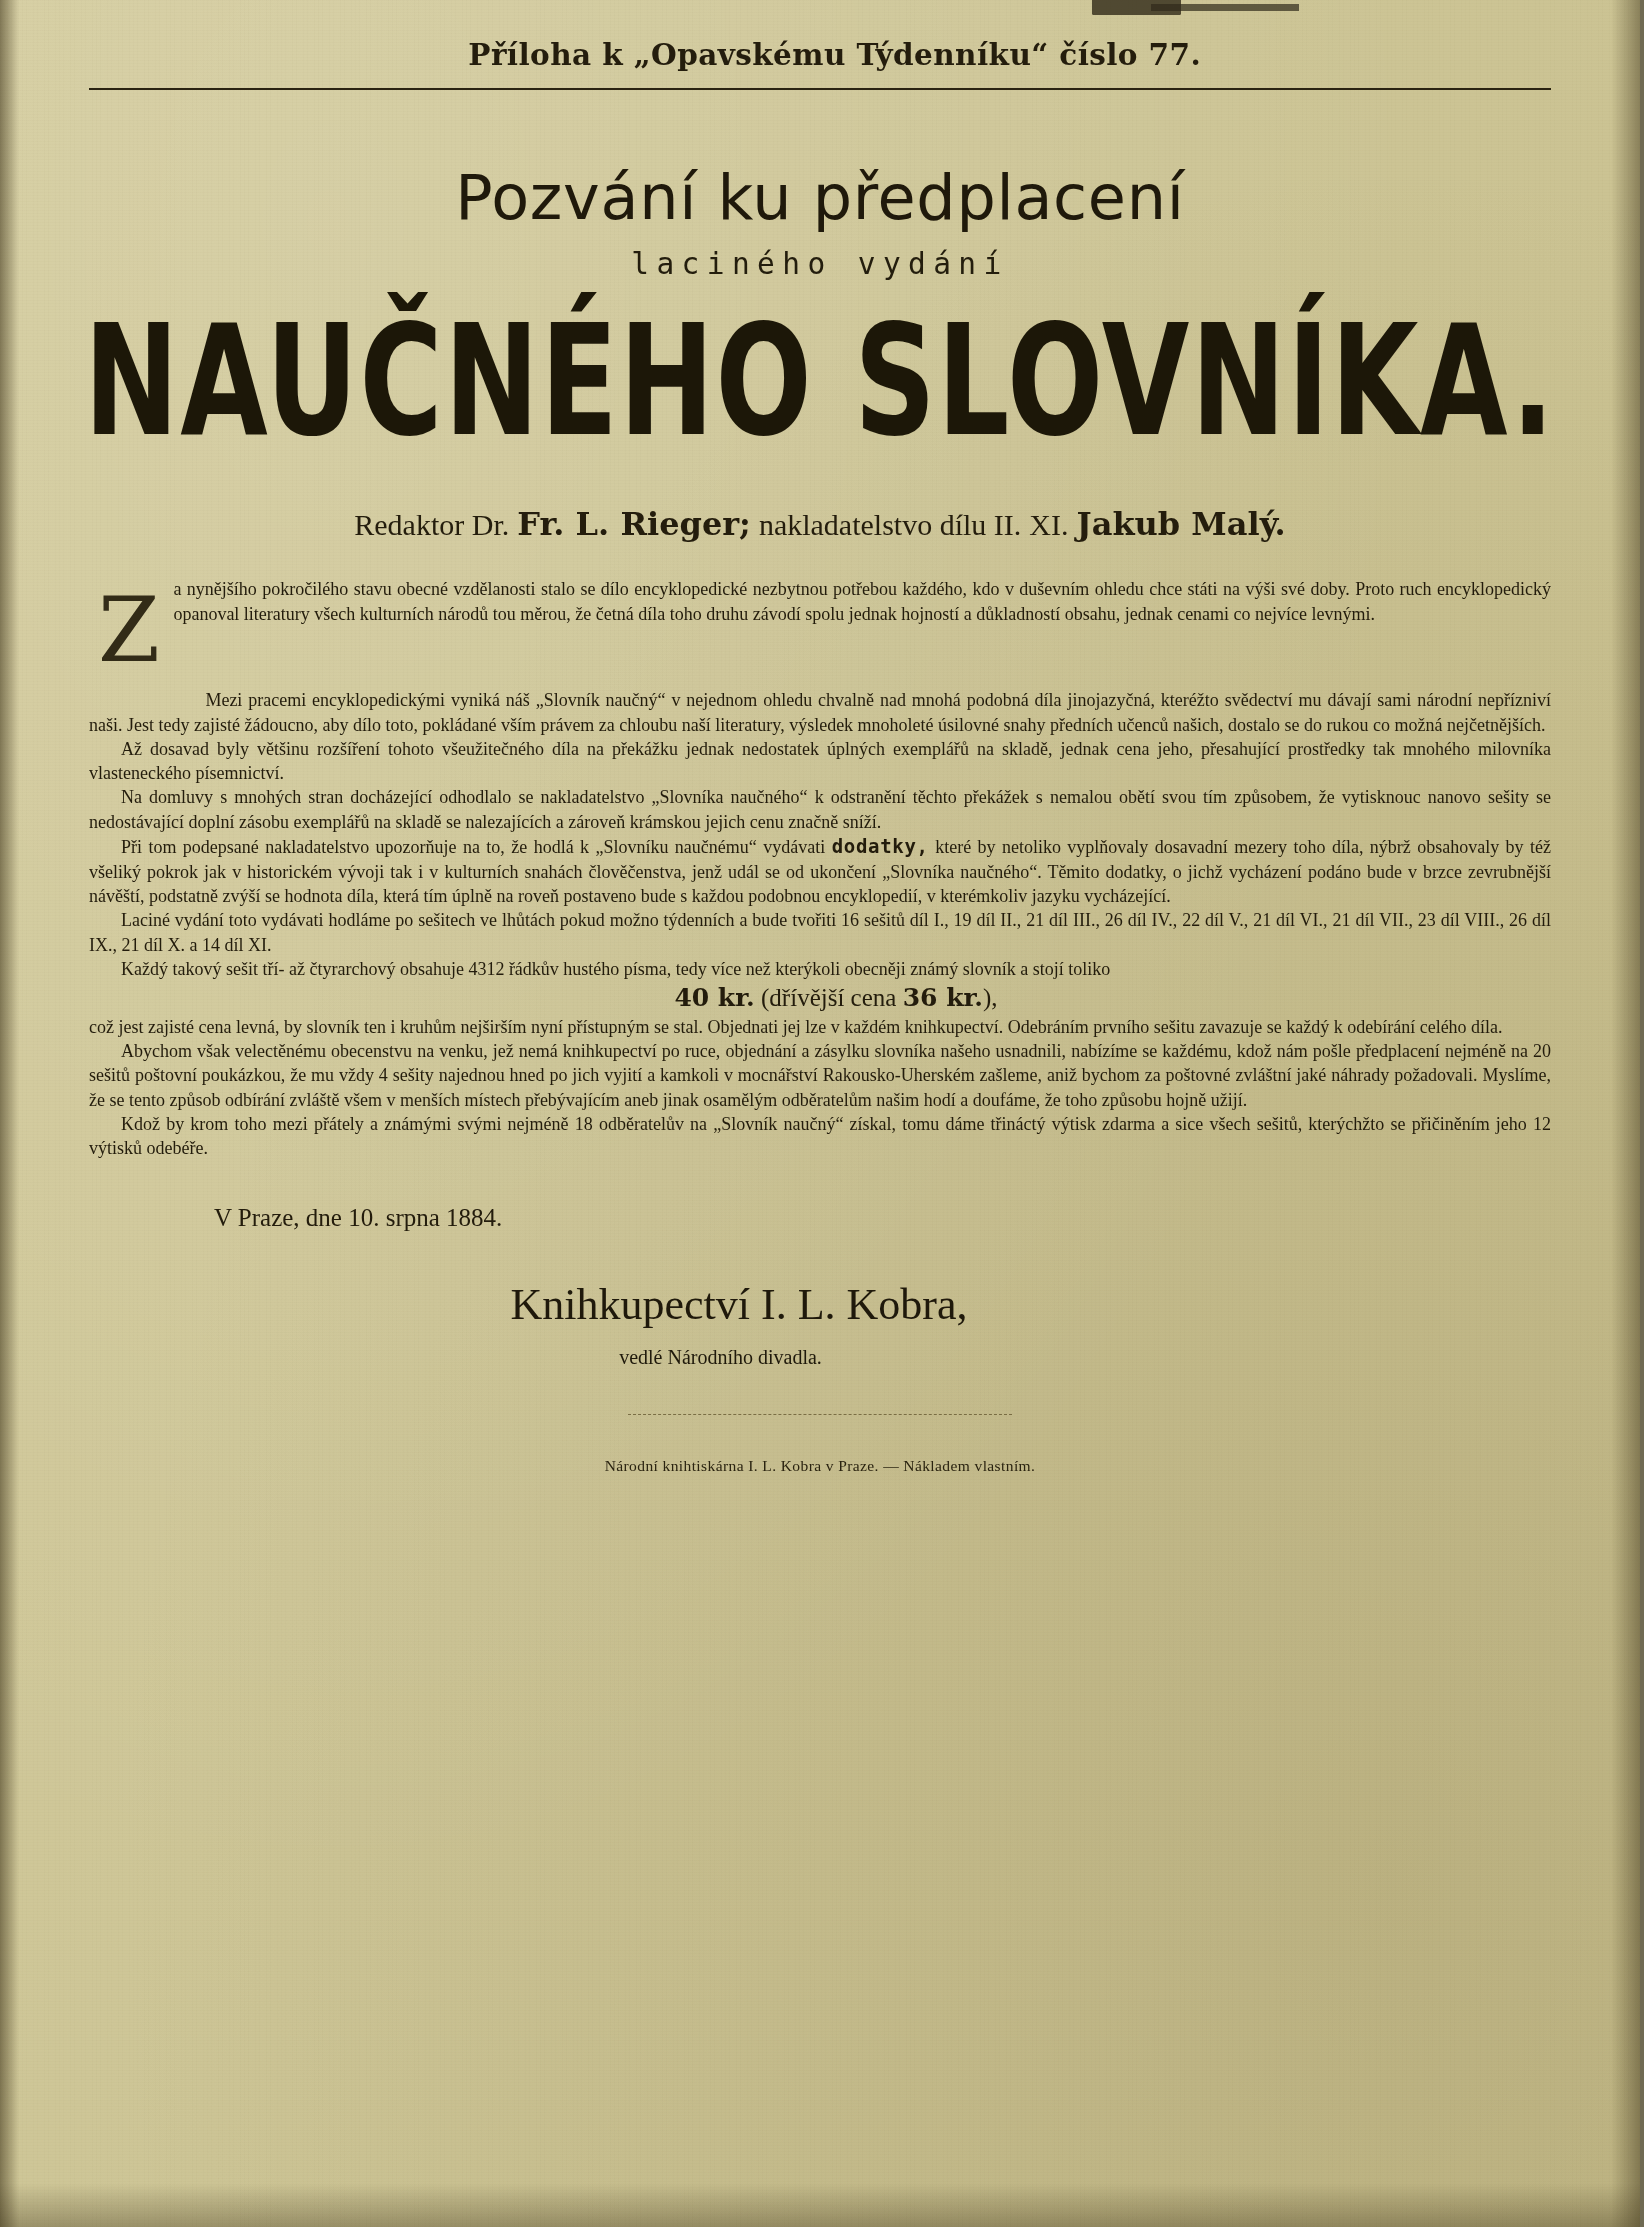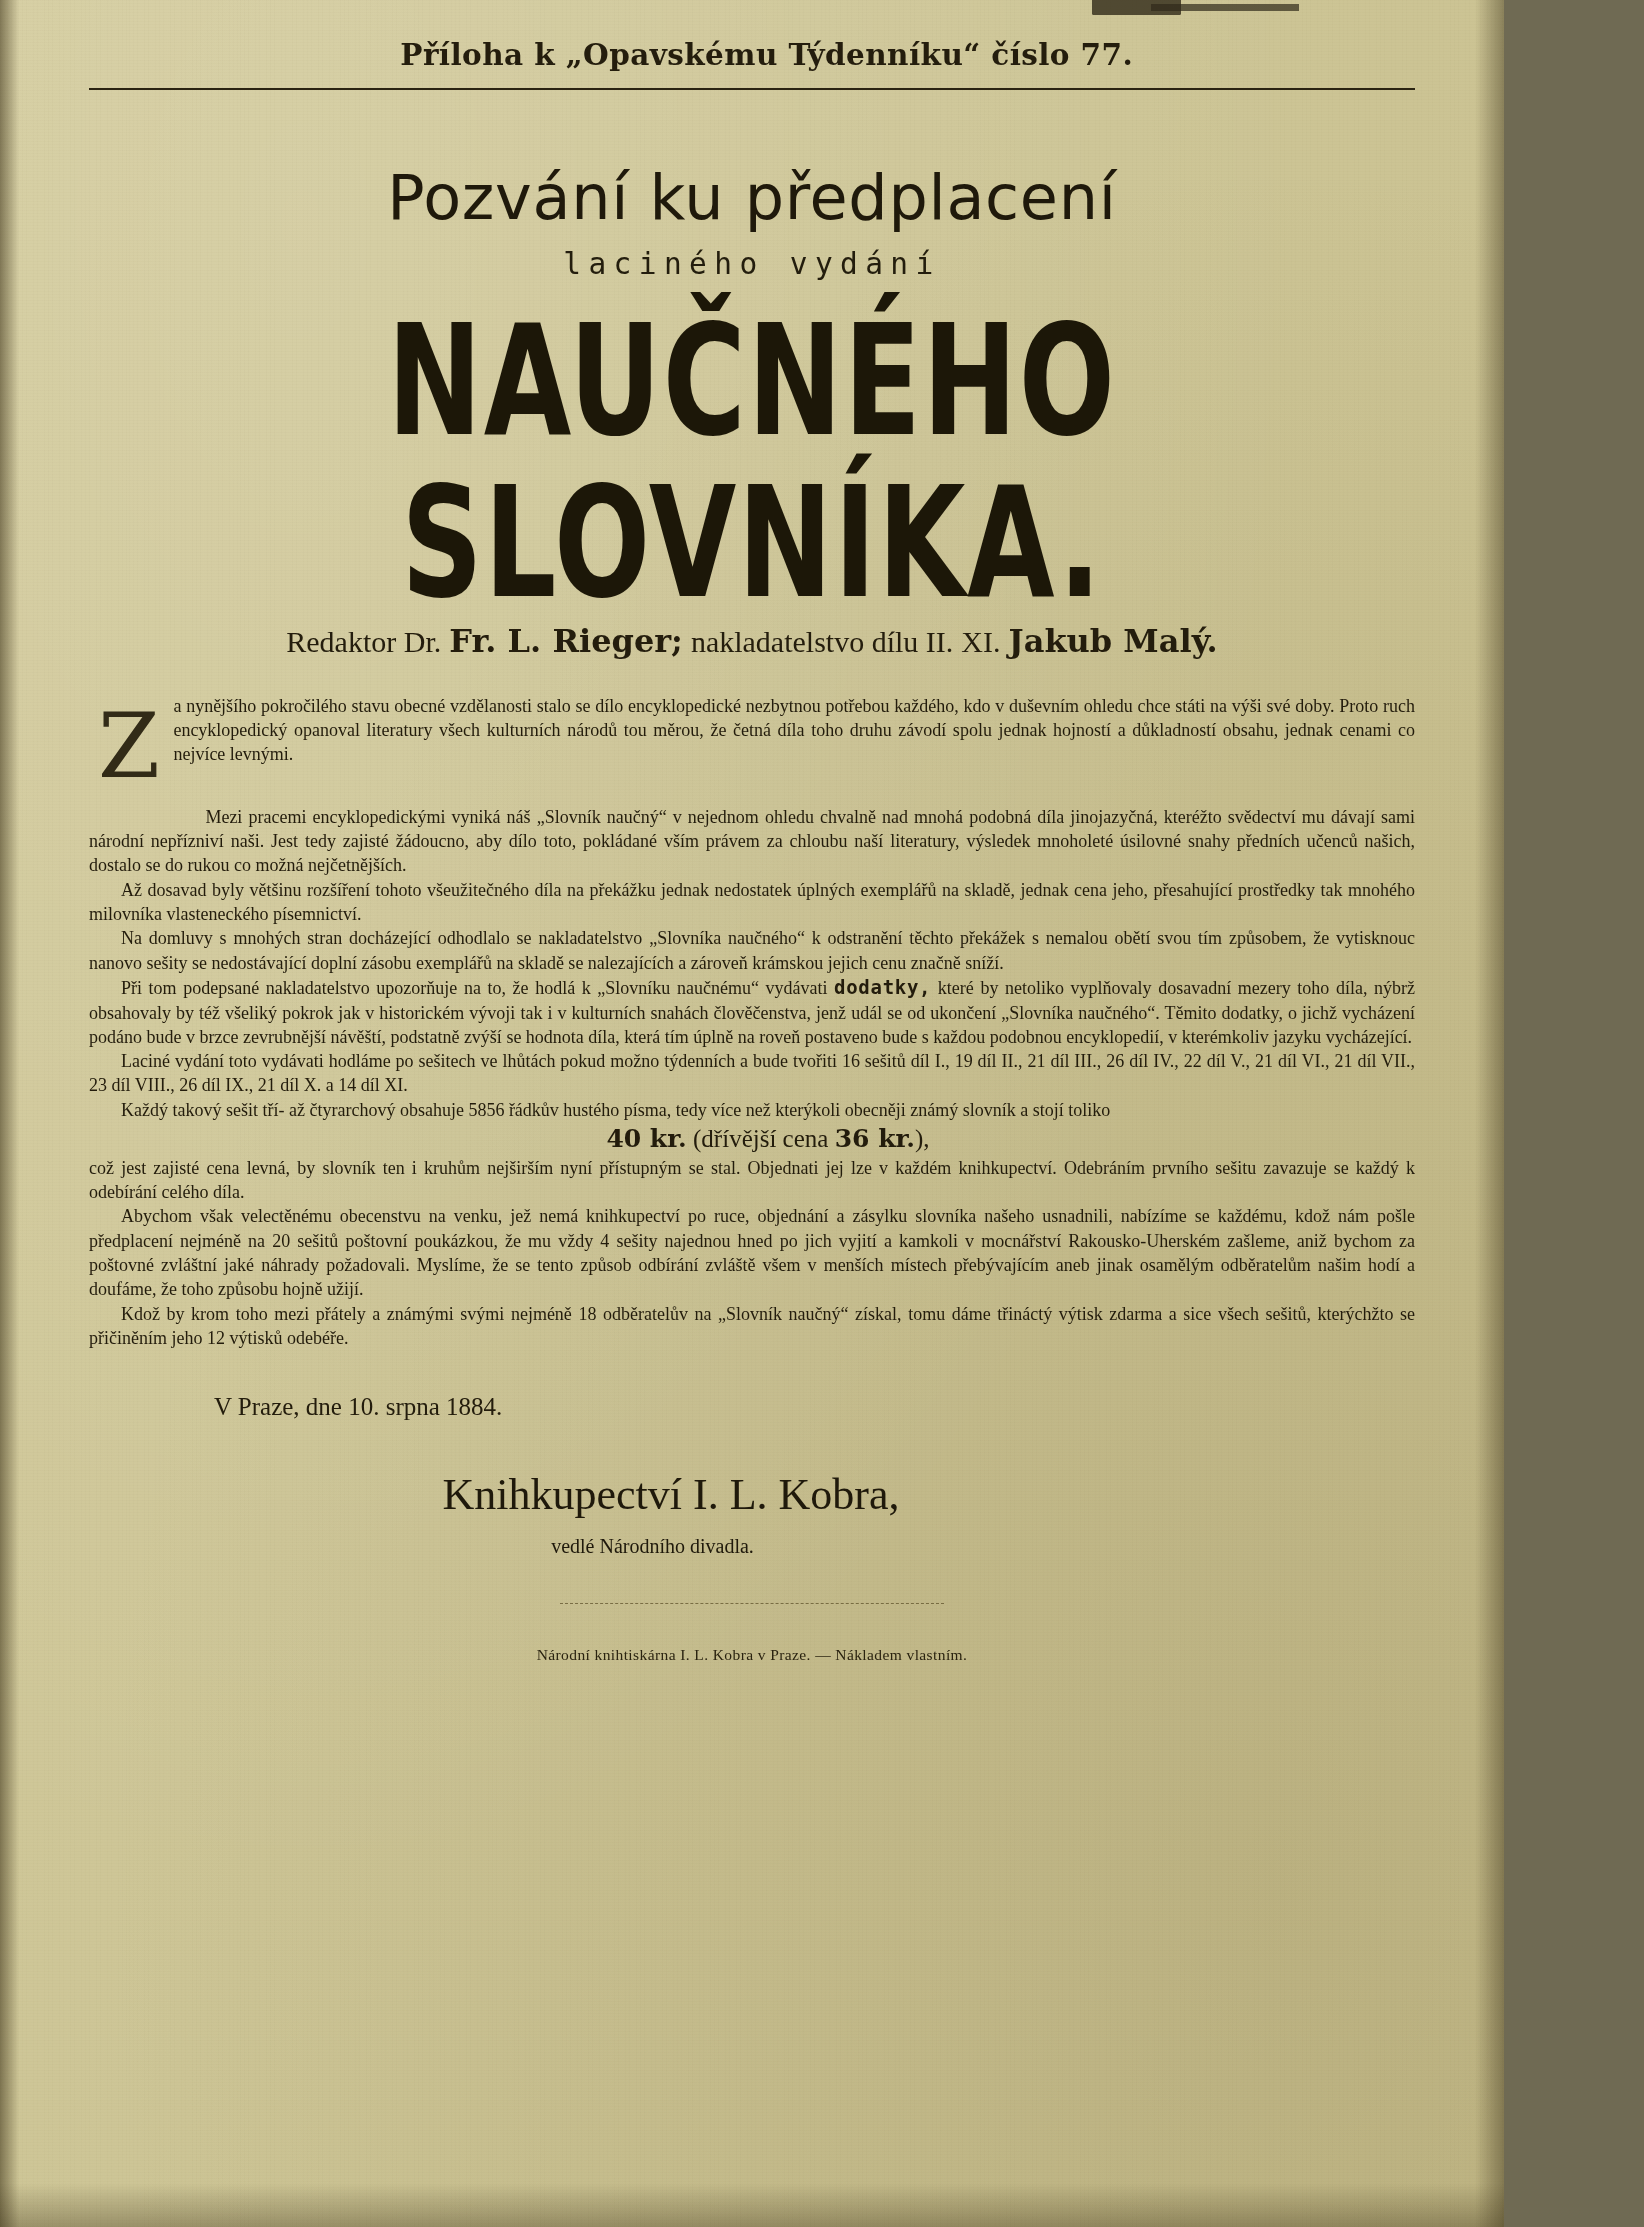--- a/index.html
+++ b/index.html
@@ -2,21 +2,21 @@
 <html lang="cs" style="font-size:11.8px"><head>
 <meta charset="utf-8">
 <style>
   html, body {
     margin: 0;
     padding: 0;
     background: #6f6a53;
   }
   .page {
     position: relative;
-    width: 1504px;
+    width: 1640px;
     height: 2227px;
     background: #cfc79a;
     background-image:
       radial-gradient(ellipse at 20% 10%, rgba(255,255,255,0.10), rgba(0,0,0,0) 60%),
       radial-gradient(ellipse at 85% 85%, rgba(120,105,60,0.18), rgba(0,0,0,0) 65%),
       linear-gradient(115deg, #d4cc9e 0%, #cdc596 45%, #c8bf8d 100%);
     overflow: hidden;
     font-family: "Liberation Serif", serif;
     color: #241d0d;
     box-sizing: border-box;
@@ -240,21 +240,21 @@
 
       <p>Mezi pracemi encyklopedickými vyniká náš „Slovník naučný“ v nejednom ohledu chvalně nad mnohá podobná díla jinojazyčná, kteréžto svědectví mu dávají sami národní nepřízniví naši. Jest tedy zajisté žádoucno, aby dílo toto, pokládané vším právem za chloubu naší literatury, výsledek mnoholeté úsilovné snahy předních učenců našich, dostalo se do rukou co možná nejčetnějších.</p>
       <p>Až dosavad byly většinu rozšíření tohoto všeužitečného díla na překážku jednak nedostatek úplných exemplářů na skladě, jednak cena jeho, přesahující prostředky tak mnohého milovníka vlasteneckého písemnictví.</p>
       <p>Na domluvy s mnohých stran docházející odhodlalo se nakladatelstvo „Slovníka naučného“ k odstranění těchto překážek s nemalou obětí svou tím způsobem, že vytisknouc nanovo sešity se nedostávající doplní zásobu exemplářů na skladě se nalezajících a zároveň krámskou jejich cenu značně sníží.</p>
 
       <p>
         <span>Při tom podepsané nakladatelstvo upozorňuje na to, že hodlá k „Slovníku naučnému“ vydávati </span><span class="dodatky">dodatky,</span><span> které by netoliko vyplňovaly dosavadní mezery toho díla, nýbrž obsahovaly by též všeliký pokrok jak v historickém vývoji tak i v kulturních snahách člověčenstva, jenž udál se od ukončení „Slovníka naučného“. Těmito dodatky, o jichž vycházení podáno bude v brzce zevrubnější návěští, podstatně zvýší se hodnota díla, která tím úplně na roveň postaveno bude s každou podobnou encyklopedií, v kterémkoliv jazyku vycházející.</span>
       </p>
 
       <p>Laciné vydání toto vydávati hodláme po sešitech ve lhůtách pokud možno týdenních a bude tvořiti 16 sešitů díl I., 19 díl II., 21 díl III., 26 díl IV., 22 díl V., 21 díl VI., 21 díl VII., 23 díl VIII., 26 díl IX., 21 díl X. a 14 díl XI.</p>
-      <p>Každý takový sešit tří- až čtyrarchový obsahuje 5856 řádkův hustého písma, tedy více než kterýkoli obecněji známý slovník a stojí toliko</p>
+      <p>Každý takový sešit tří- až čtyrarchový obsahuje 4312 řádkův hustého písma, tedy více než kterýkoli obecněji známý slovník a stojí toliko</p>
 
       <p class="price">
         <b>40 kr.</b><span> (dřívější cena </span><b>36 kr.</b><span>),</span>
       </p>
 
       <p class="noind">což jest zajisté cena levná, by slovník ten i kruhům nejširším nyní přístupným se stal. Objednati jej lze v každém knihkupectví. Odebráním prvního sešitu zavazuje se každý k odebírání celého díla.</p>
       <p>Abychom však velectěnému obecenstvu na venku, jež nemá knihkupectví po ruce, objednání a zásylku slovníka našeho usnadnili, nabízíme se každému, kdož nám pošle předplacení nejméně na 20 sešitů poštovní poukázkou, že mu vždy 4 sešity najednou hned po jich vyjití a kamkoli v mocnářství Rakousko-Uherském zašleme, aniž bychom za poštovné zvláštní jaké náhrady požadovali. Myslíme, že se tento způsob odbírání zvláště všem v menších místech přebývajícím aneb jinak osamělým odběratelům našim hodí a doufáme, že toho způsobu hojně užijí.</p>
       <p>Kdož by krom toho mezi přátely a známými svými nejméně 18 odběratelův na „Slovník naučný“ získal, tomu dáme třináctý výtisk zdarma a sice všech sešitů, kterýchžto se přičiněním jeho 12 výtisků odebéře.</p>
 
       <div class="date">V Praze, dne 10. srpna 1884.</div>

